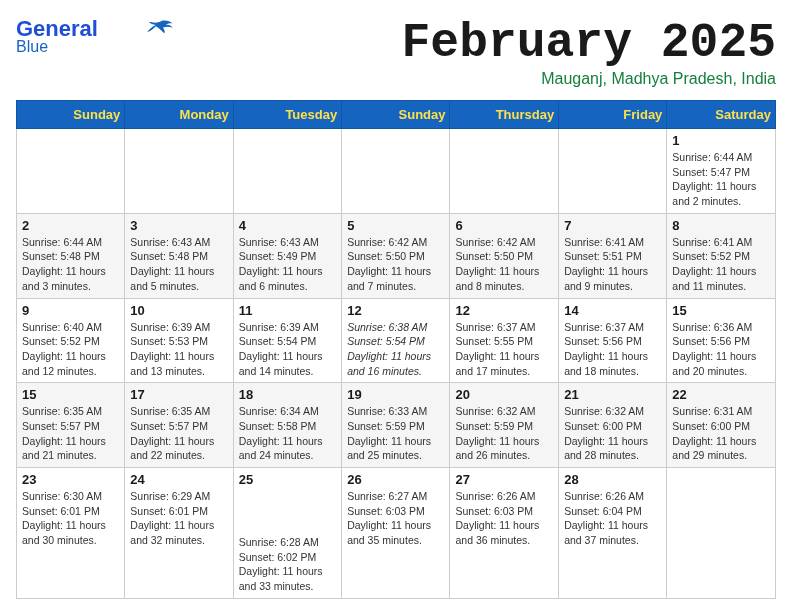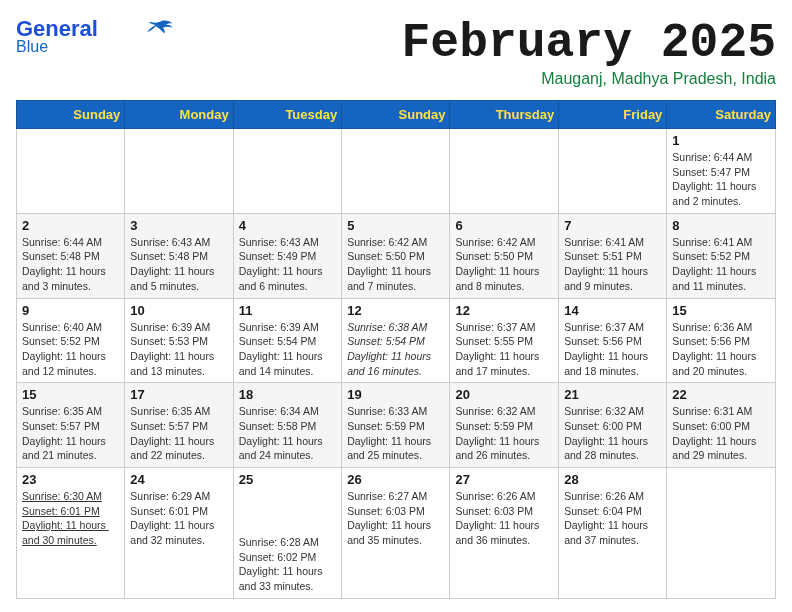--- a/index.html
+++ b/index.html
@@ -255,21 +255,21 @@
         <td>
           <span class="day-number">22</span>
           <div class="day-info" style="white-space: pre-wrap;">Sunrise: 6:31 AM
 Sunset: 6:00 PM
 Daylight: 11 hours and 29 minutes.</div>
         </td>
       </tr>
       <tr>
         <td>
           <span class="day-number">23</span>
-          <div class="day-info" style="white-space: pre-wrap; text-decoration: underline;">Sunrise: 6:30 AM
+          <div class="day-info" style="white-space: pre-wrap;">Sunrise: 6:30 AM
 Sunset: 6:01 PM
 Daylight: 11 hours and 30 minutes.</div>
         </td>
         <td>
           <span class="day-number">24</span>
           <div class="day-info" style="white-space: pre-wrap;">Sunrise: 6:29 AM
 Sunset: 6:01 PM
 Daylight: 11 hours and 32 minutes.</div>
         </td>
         <td>

